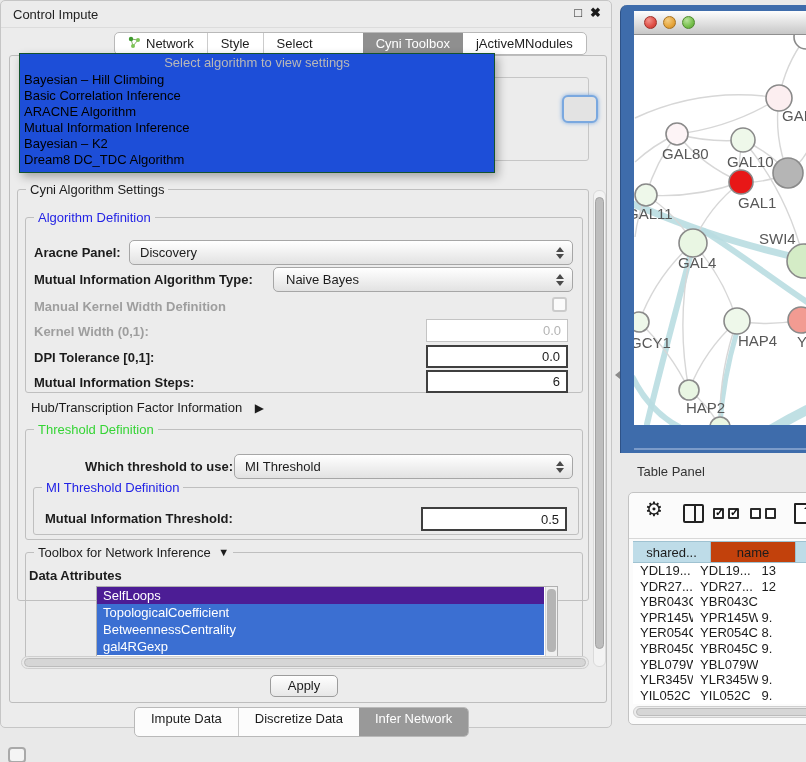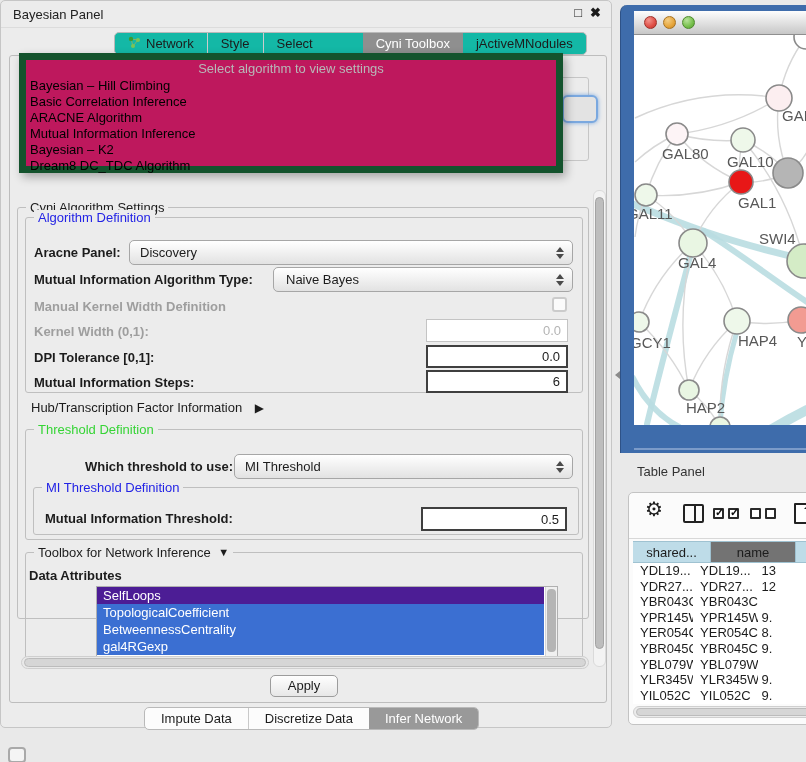--- a/index.html
+++ b/index.html
@@ -12,42 +12,42 @@
   .cp { position:absolute; left:0; top:5; width:612px; height:728px;
         background:#ececec; border:1px solid #c6c6c6; border-radius:5px; }
   .cp-titlebar { position:absolute; left:0; top:0; width:100%; height:27px;
                  border-bottom:1px solid #dcdcdc; }
   .cp-title { position:absolute; left:12px; top:6px; font-size:13px; color:#222; }
   .cp-btns { position:absolute; right:10px; top:4px; display:flex; gap:8px; }
   .cp-btns span { font-size:13px; font-weight:bold; color:#1a1a1a; cursor:default; }
 
   
   .tabstrip { position:absolute; left:113px; top:31px; height:23px; display:flex;
-              background:#14b8a6; border:1px solid #b9b9b9; border-radius:5px; overflow:hidden;text-align:right; }
+              background:#ffffff; border:1px solid #b9b9b9; border-radius:5px; overflow:hidden;text-align:right; }
   .tab { display:flex; align-items:center; gap:5px; padding:0 13px; font-size:13px;
          border-left:1px solid #cccccc; white-space:nowrap; }
   .tab:first-child { border-left:none; }
   .tab.sel { background:#8f8f8f; color:#ffffff; border-left:none;margin-left:37px; }
   .tab.aftersel { border-left:none; }
 
   
   .main-panel { position:absolute; left:8px; top:54px; width:598px; height:648px;
                 background:#ececec; border:1px solid #bdbdbd; border-radius:3px; }
 
   
   .bg-group { position:absolute; left:28px; top:76px; width:560px; height:84px;
               border:1px solid #c6c6c6; border-radius:3px; z-index:1; }
   .bg-combo { position:absolute; left:561px; top:94px; width:36px; height:28px;
               border:2px solid #7aa8df; border-radius:6px; background:#e3e3e3;
               box-shadow:0 0 4px #7aa8df; z-index:1; }
   .bg-text { position:absolute; left:36px; top:156px; color:#c7ccd2; z-index:1; white-space:nowrap; }
 
   
-  .popup { position:absolute; left:18px; top:52px; width:544px; height:120px;
-           background:#be185d; border:7px solid #14532d; z-index:30;
+  .popup { position:absolute; left:18px; top:52px; width:476px; height:120px;
+           background:#1d4ed8; border:1px solid #14532d; z-index:30;
            box-shadow:3px 4px 9px rgba(0,0,0,0.3); }
   .popup-placeholder { height:18px; line-height:18px; text-align:center; color:#b8b8b8; }
   .algo-item { height:16px; line-height:16px; padding-left:4px; font-size:13px; color:#000; white-space:nowrap; }
 
   
   .groupbox { position:absolute; border:1px solid #bfbfbf; border-radius:3px; z-index:5; }
   .gtitle { position:absolute; top:-8px; left:8px; background:#ececec; padding:0 4px;
             font-size:13px; white-space:nowrap; }
 
   .lbl { position:absolute; font-weight:bold; font-size:13px; white-space:nowrap; z-index:6; }
@@ -91,21 +91,21 @@
              background:#bdbdbd; border:1px solid #a3a3a3; border-radius:5px; }
   .hscroll { position:absolute; left:20px; top:655px; width:568px; height:13px;
              background:#e9e9e9; border:1px solid #cfcfcf; border-radius:7px; z-index:8; }
   .hthumb  { position:absolute; left:2px; right:2px; top:1px; height:9px;
              background:#d6d6d6; border:1px solid #bcbcbc; border-radius:5px; }
 
   .apply-btn { position:absolute; left:269px; top:674px; width:68px; height:22px;
                border:1px solid #9c9c9c; border-radius:5px; text-align:center; line-height:20px;
                background:linear-gradient(#fefefe,#e7e7e7); font-size:13px; z-index:6; }
 
-  .bstrip { position:absolute; left:143px; top:706px; height:23px; display:flex;
+  .bstrip { position:absolute; left:133px; top:706px; height:30px; display:flex;
             background:#fcfcfc; border:1px solid #b9b9b9; border-radius:5px; overflow:hidden; }
   .btab { padding:0 16px; line-height:21px; font-size:13px; border-left:1px solid #c9c9c9; white-space:nowrap; }
   .btab:first-child { border-left:none; }
   .btab.sel { background:#999999; color:#fff; border-left:none; }
 
   
   .net-frame { position:absolute; left:620px; top:5px; width:186px; height:448px;
                background:#3e6cab; border-top-left-radius:7px; border-left:1px solid #2e5287; }
   .net-title { position:absolute; left:13px; top:6px; width:173px; height:24px;
                background:linear-gradient(#fdfdfd,#c7c7c7); border-bottom:1px solid #8f8f8f;
@@ -150,21 +150,21 @@
                border:2px solid #a9a9a9; border-radius:4px; background:#f4f4f4; }
   .grip { position:absolute; left:615px; top:371px; width:0; height:0;
           border-top:4px solid transparent; border-bottom:4px solid transparent; border-right:5px solid #8a8a8a; }
 </style>
 </head>
 <body>
 
 <div class="cp">
 
   <div class="cp-titlebar">
-    <span class="cp-title">Bayesian Panel</span>
+    <span class="cp-title">Control Impute</span>
     <span class="cp-btns">
       <span>□</span>
       <span>✖</span>
     </span>
   </div>
 
   <div class="tabstrip">
     <div class="tab">
       <span>
         <svg width="13" height="13" viewBox="0 0 13 13">
@@ -201,21 +201,21 @@
     <div id="algo-items">
         <div class="algo-item">Bayesian – Hill Climbing</div>
         <div class="algo-item">Basic Correlation Inference</div>
         <div class="algo-item bold">ARACNE Algorithm</div>
         <div class="algo-item">Mutual Information Inference</div>
         <div class="algo-item">Bayesian – K2</div>
         <div class="algo-item">Dream8 DC_TDC Algorithm</div>
       </div>
   </div>
 
-  <div class="groupbox" style="left:16px; top:206px; width:572px; height:412px;">
+  <div class="groupbox" style="left:16px; top:188px; width:572px; height:412px;">
     <span class="gtitle">Cyni Algorithm Settings</span>
   </div>
 
   <div class="groupbox" style="left:24px; top:216px; width:558px; height:176px;">
     <span class="gtitle" id="algdef-title" style="color: rgb(35, 35, 229);">Algorithm Definition</span>
   </div>
 
   <div class="lbl" style="left:33px; top:244px;">Aracne Panel:</div>
   <div class="combo" style="left:128px; top:239px; width:444px; height:25px;">
     <span>Discovery</span>
@@ -397,21 +397,21 @@
       <span class="cb"></span>
         <span class="cb"></span>
     </span>
     <span class="pageicon">
         <i></i>
       </span>
   </div>
 
   <div class="thead">
     <div class="hcell h0" style="background: rgb(190, 220, 232);">shared...</div>
-    <div class="hcell h1" style="background: #737373;">name</div>
+    <div class="hcell h1" style="background: #c2410c;">name</div>
     <div class="hcell h2" style="background: rgb(190, 220, 232);">A</div>
   </div>
   <div class="tbody" id="table-rows">
       <div class="trow">
         <div class="tcell w0">YDL19...</div>
         <div class="tcell w1">YDL19...</div>
         <div class="tcell w2">13</div>
       </div>
       <div class="trow">
         <div class="tcell w0">YDR27...</div>

